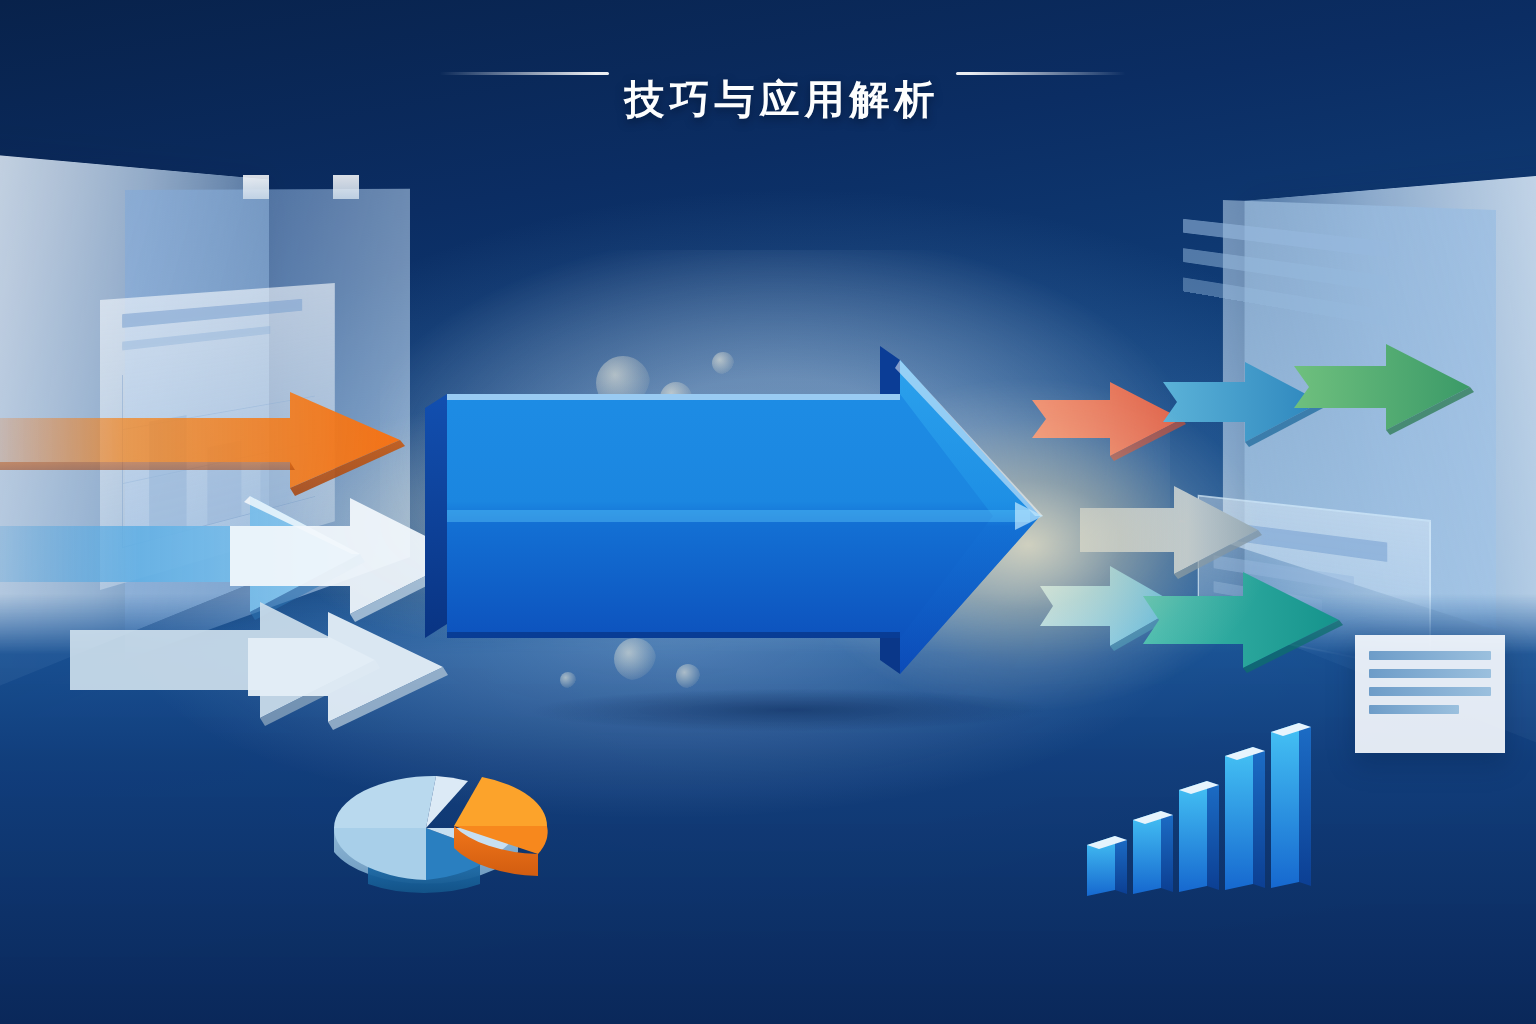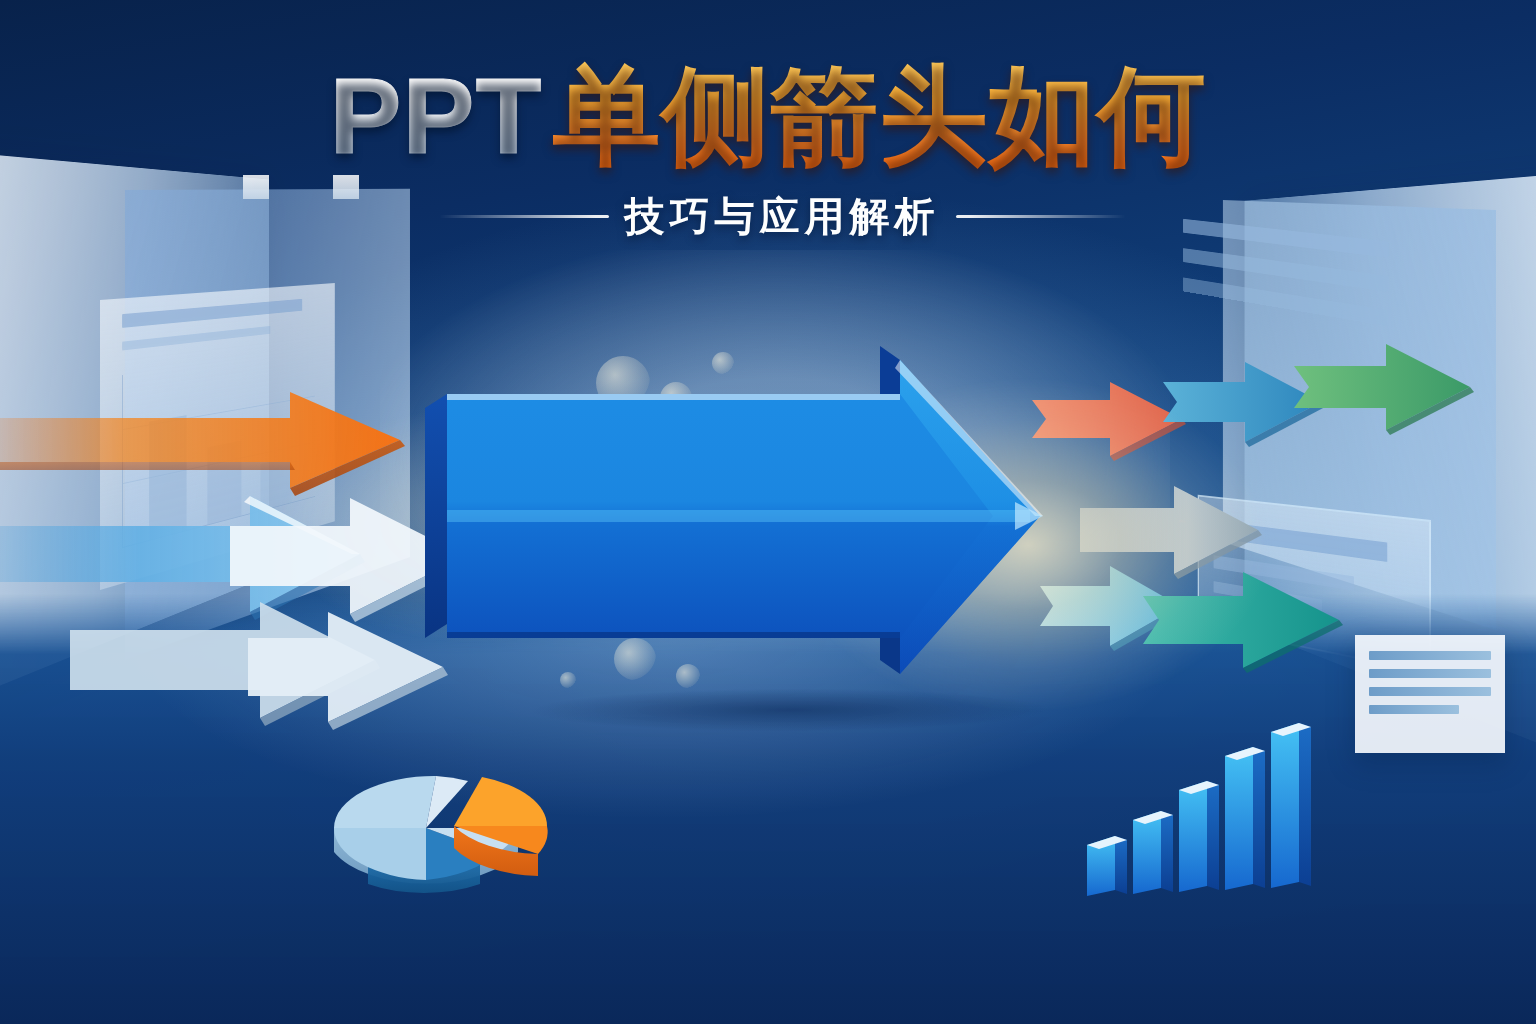--- a/index.html
+++ b/index.html
@@ -60,21 +60,21 @@
   .titlewrap{position:absolute;left:0;right:0;top:58px;text-align:center;z-index:40;}
   .title{font-size:108px;font-weight:bold;letter-spacing:1px;line-height:1.08;white-space:nowrap;}
   .t-en{background:linear-gradient(180deg,#ffffff 0%,#ffffff 38%,#cfdcea 78%,#aebfd2 100%);
     -webkit-background-clip:text;background-clip:text;color:transparent;
     text-shadow:0 5px 9px rgba(2,16,40,.60);
     -webkit-text-stroke:1px rgba(255,255,255,.10);
     padding-right:10px;}
   .t-cn{background:linear-gradient(180deg,#ffd062 0%,#fbb037 36%,#f7852a 70%,#f2660f 100%);
     -webkit-background-clip:text;background-clip:text;color:transparent;
     text-shadow:0 5px 10px rgba(60,18,0,.55);}
-  .subrow{display:flex;align-items:center;justify-content:center;gap:16px;margin-top:14px;margin-left:28px;}
+  .subrow{display:flex;align-items:flex-start;justify-content:center;gap:16px;margin-top:14px;margin-left:28px;}
   .sline{height:3px;width:170px;border-radius:2px;}
   .sline.l{background:linear-gradient(90deg,rgba(255,255,255,0) 0%,rgba(255,255,255,.92) 92%);}
   .sline.r{background:linear-gradient(270deg,rgba(255,255,255,0) 0%,rgba(255,255,255,.92) 92%);}
   .subtitle{font-size:40px;font-weight:bold;color:#fdfefe;letter-spacing:5px;white-space:nowrap;
     text-shadow:0 3px 8px rgba(2,16,40,.55);}
 </style>
 </head>
 <body>
 
 <div id="stage">
@@ -393,23 +393,20 @@
   </div>
 
   <div class="doccard" style="left:1355px;top:635px;width:150px;height:118px;z-index:26;">
     <i></i>
     <i></i>
     <i></i>
     <i style="width:60%;"></i>
   </div>
 
   <div class="titlewrap">
-    <div class="title">
-      <span class="t-en">PPT</span><span class="t-cn">单侧箭头如何</span>
-    </div>
     <div class="subrow">
       <span class="sline l"></span>
       <span class="subtitle">技巧与应用解析</span>
       <span class="sline r"></span>
     </div>
   </div>
 
 </div>
 
 </body></html>

